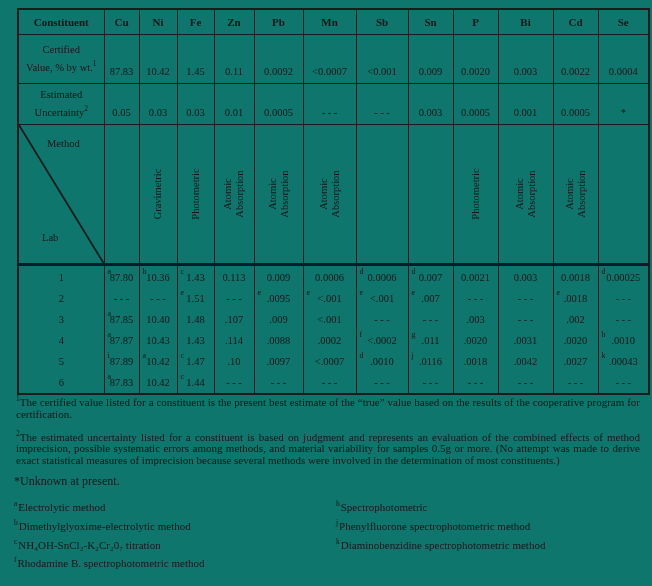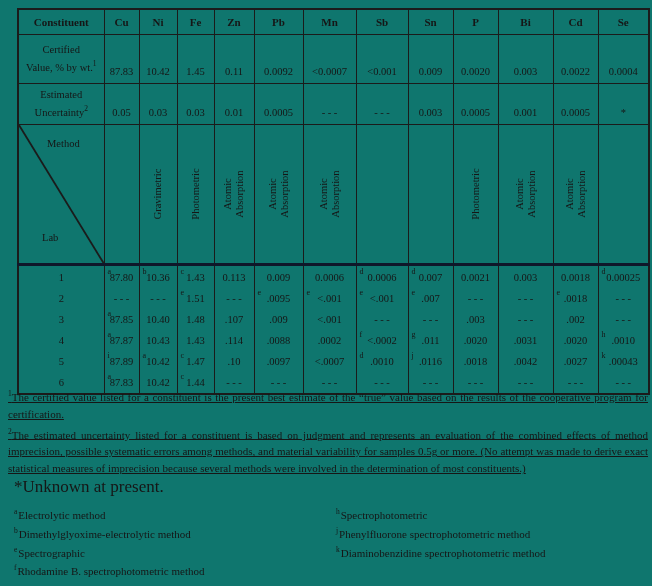--- a/index.html
+++ b/index.html
@@ -42,23 +42,23 @@
   .lab-entry{
     position:relative;height:21px;
     display:flex;align-items:center;justify-content:center;
     font-size:10.5px;
   }
   .lab-entry sup.corner{
     position:absolute;left:3px;top:1px;font-size:8px;line-height:1;
   }
   
   .notes{position:absolute;left:8px;top:385px;width:640px;}
-  p.fnote{margin:0;text-align:justify;font-size:11px;line-height:17px;text-decoration:underline;}
+  p.fnote{margin:8px;text-align:justify;font-size:11px;line-height:12px;}
   p.fnote sup{font-size:7.5px;}
-  p.star{margin:0 0 0 6px;font-size:17px;}
+  p.star{margin:0 0 0 6px;font-size:12px;}
   .fn-cols{display:flex;margin-top:7px;padding-left:6px;}
   .fn-col-left{width:322px;flex:0 0 322px;}
   .fn-col-right{flex:1;}
   .fn-item{font-size:11px;line-height:15px;white-space:nowrap;}
   .fn-item sup{font-size:7.5px;margin-right:1px;}
 </style>
 </head>
 <body>
 
 <div class="page">
@@ -399,21 +399,21 @@
     </table>
 
   <div class="notes">
     <p class="fnote"><sup>1</sup><span>The certified value listed for a constituent is the present best estimate of the “true” value based on the results of the cooperative program for certification.</span></p>
     <p class="fnote"><sup>2</sup><span>The estimated uncertainty listed for a constituent is based on judgment and represents an evaluation of the combined effects of method imprecision, possible systematic errors among methods, and material variability for samples 0.5g or more. (No attempt was made to derive exact statistical measures of imprecision because several methods were involved in the determination of most constituents.)</span></p>
     <p class="star">*Unknown at present.</p>
     <div class="fn-cols">
       <div class="fn-col-left">
           <div class="fn-item"><sup>a</sup><span>Electrolytic method</span></div>
           <div class="fn-item"><sup>b</sup><span>Dimethylglyoxime-electrolytic method</span></div>
-          <div class="fn-item"><sup>e</sup><span>Spectrographic</span></div>
+          <div class="fn-item"><sup>c</sup><span>NH₄OH-SnCl₂-K₂Cr₂0₇ titration</span></div>
           <div class="fn-item"><sup>f</sup><span>Rhodamine B. spectrophotometric method</span></div>
         </div>
       <div class="fn-col-right">
           <div class="fn-item"><sup>h</sup><span>Spectrophotometric</span></div>
           <div class="fn-item"><sup>j</sup><span>Phenylfluorone spectrophotometric method</span></div>
           <div class="fn-item"><sup>k</sup><span>Diaminobenzidine spectrophotometric method</span></div>
         </div>
     </div>
   </div>
 

